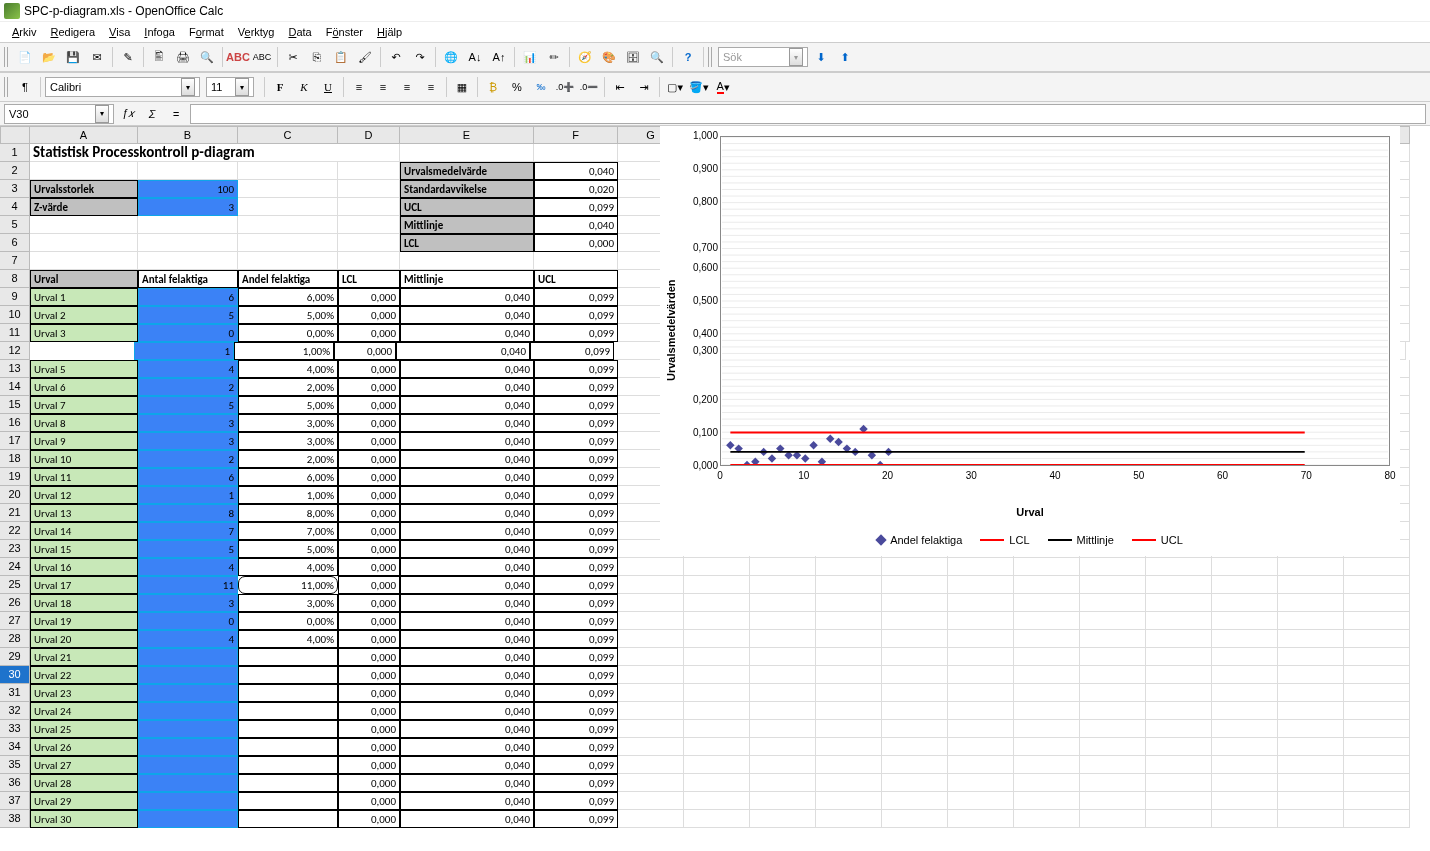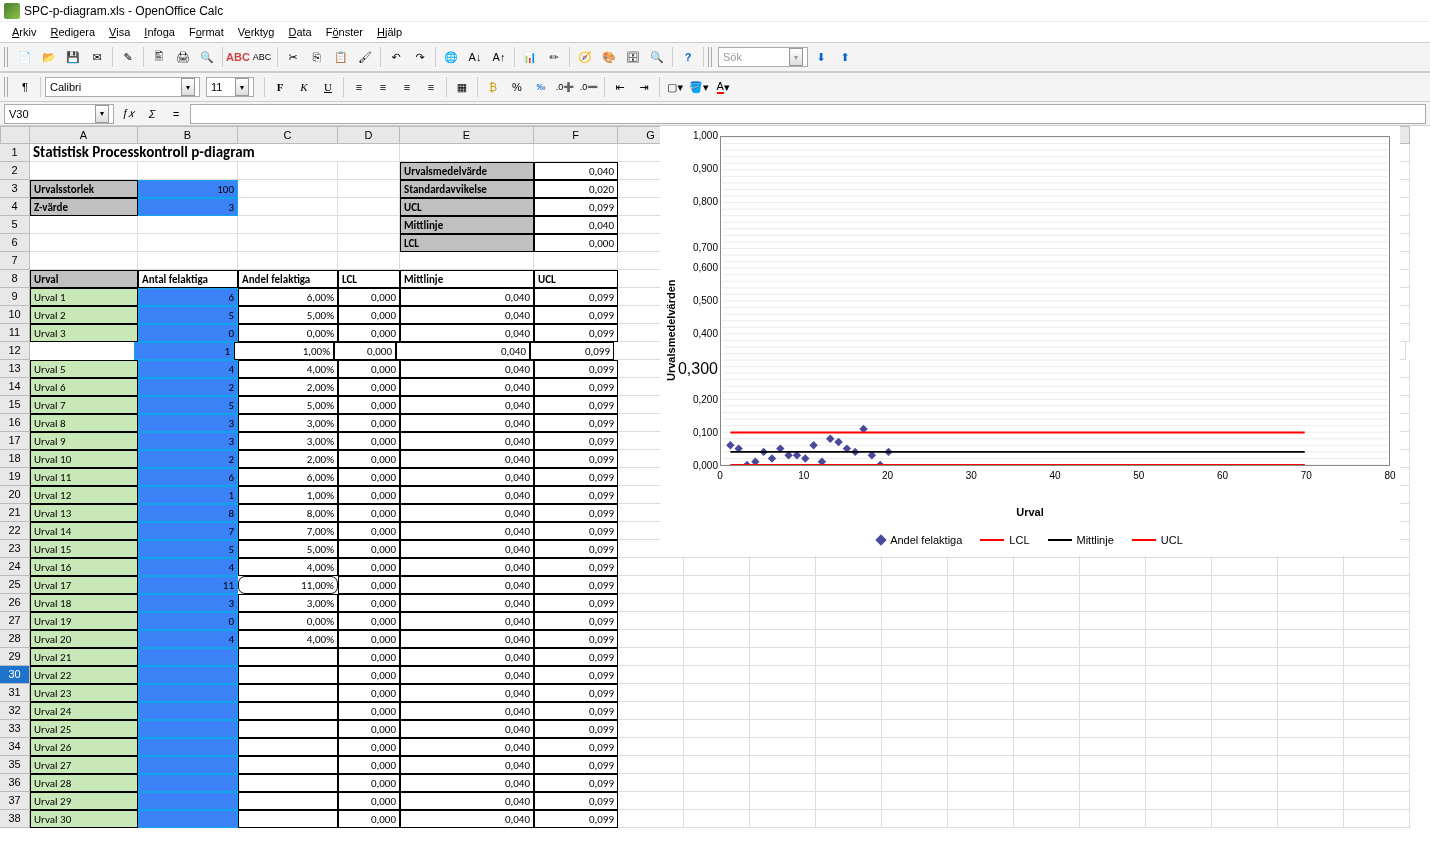--- a/index.html
+++ b/index.html
@@ -1088,21 +1088,21 @@
       <div class="leg-item">
           <div class="leg-line" style="background:#f00"></div>
           <span>UCL</span>
         </div>
     </div>
 
     <div id="yticks">
         <div style="position: absolute; font-size: 10px; right: 682px; text-align: right; width: 50px; top: 334px;">0,000</div>
         <div style="position: absolute; font-size: 10px; right: 682px; text-align: right; width: 50px; top: 301px;">0,100</div>
         <div style="position: absolute; font-size: 10px; right: 682px; text-align: right; width: 50px; top: 268px;">0,200</div>
-        <div style="position: absolute; font-size: 16px; right: 682px; text-align: right; width: 50px; top: 234px;">0,300</div>
+        <div style="position: absolute; font-size: 10px; right: 682px; text-align: right; width: 50px; top: 219px;">0,300</div>
         <div style="position: absolute; font-size: 10px; right: 682px; text-align: right; width: 50px; top: 202px;">0,400</div>
         <div style="position: absolute; font-size: 10px; right: 682px; text-align: right; width: 50px; top: 169px;">0,500</div>
         <div style="position: absolute; font-size: 10px; right: 682px; text-align: right; width: 50px; top: 136px;">0,600</div>
         <div style="position: absolute; font-size: 10px; right: 682px; text-align: right; width: 50px; top: 116px;">0,700</div>
         <div style="position: absolute; font-size: 10px; right: 682px; text-align: right; width: 50px; top: 70px;">0,800</div>
         <div style="position: absolute; font-size: 10px; right: 682px; text-align: right; width: 50px; top: 37px;">0,900</div>
         <div style="position: absolute; font-size: 10px; right: 682px; text-align: right; width: 50px; top: 4px;">1,000</div>
       </div>
     <div id="xticks">
         <div style="position: absolute; font-size: 10px; top: 344px; left: 50px; width: 20px; text-align: center;">0</div>

